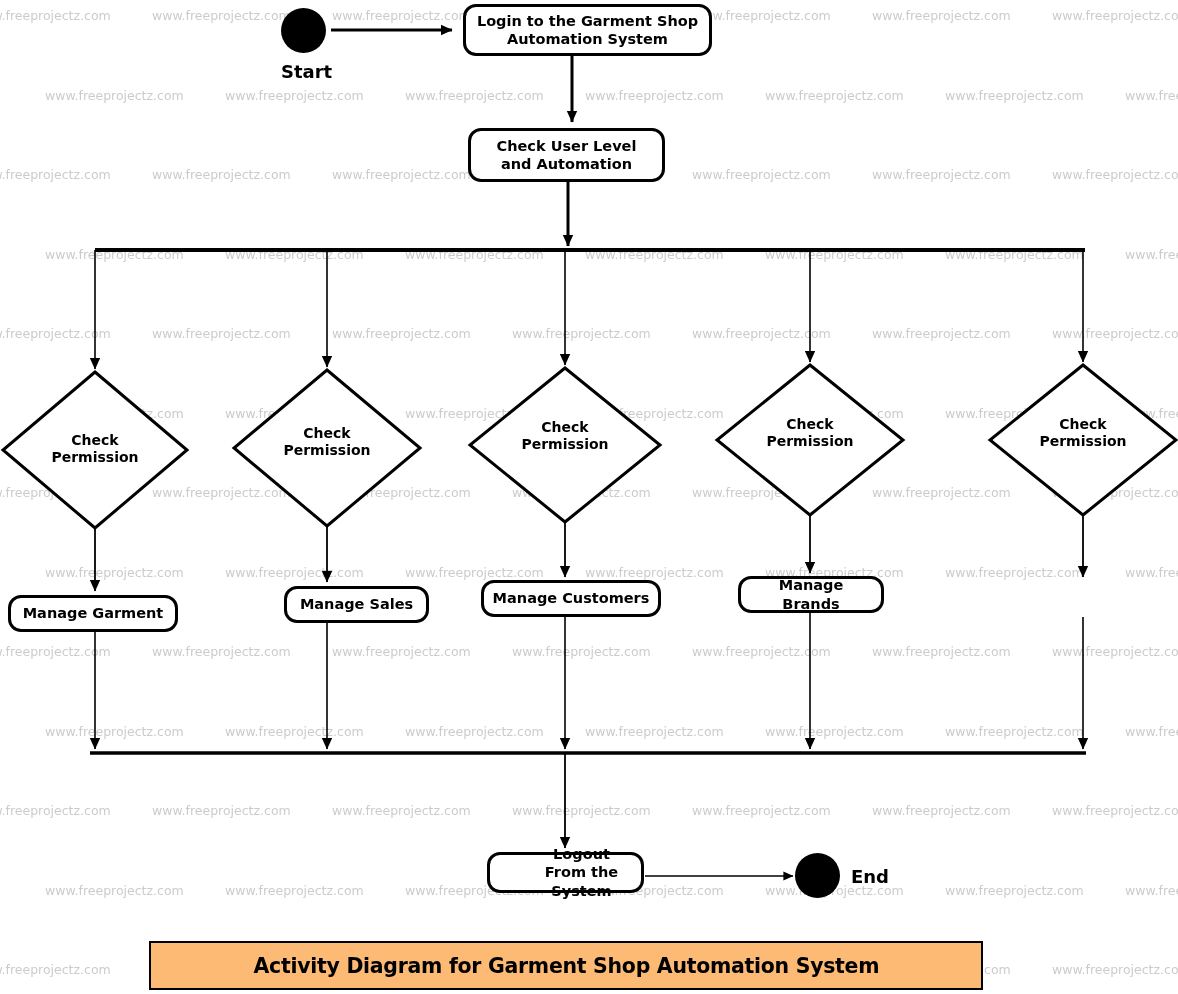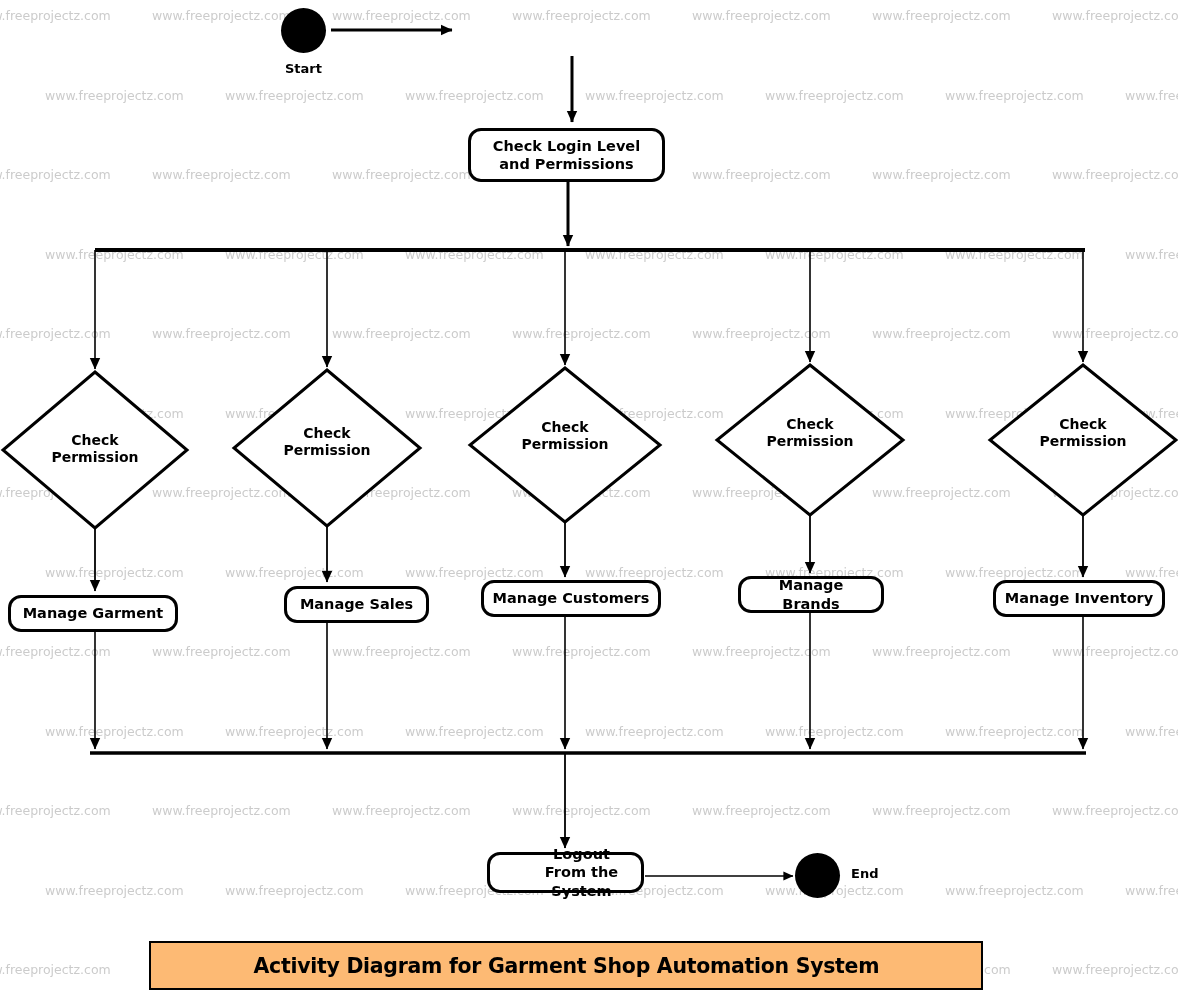--- a/index.html
+++ b/index.html
@@ -67,21 +67,21 @@
 
   .initial-node, .final-node {
     position: absolute;
     border-radius: 50%;
     background: #000000;
   }
 
   .node-label {
     position: absolute;
     font-weight: bold;
-    font-size: 13px;
+    font-size: 18px;
     color: #000000;
     white-space: nowrap;
   }
 
   .diamond-label {
     position: absolute;
     font-weight: bold;
     font-size: 14px;
     color: #000000;
     text-align: center;
@@ -253,39 +253,39 @@
     <line x1="565" y1="753" x2="565" y2="848" stroke="#000" stroke-width="1.8" marker-end="url(#arrowbig)"></line>
 
     <line x1="645" y1="876" x2="793" y2="876" stroke="#000" stroke-width="1.6" marker-end="url(#arrow)"></line>
   </svg>
 
   <div id="nodes">
 
     <div class="initial-node" style="left:281px; top:8px; width:45px; height:45px;"></div>
     <div class="node-label" style="left:281px; top:61px; width:45px; text-align:center;">Start</div>
 
-
-    <div class="activity" style="left:468px; top:128px; width:197px; height:54px;">Check Login Level and Permissions</div>
+    <div class="activity" style="left:463px; top:4px; width:249px; height:52px;">Login to the Garment  Shop Automation System</div>
+
+    <div class="activity" style="left:468px; top:128px; width:197px; height:54px;">Check User Level and Automation</div>
 
     <div class="diamond-label" style="left:25px; top:432px; width:140px;">Check
 Permission</div>
     <div class="diamond-label" style="left:257px; top:425px; width:140px;">Check
 Permission</div>
     <div class="diamond-label" style="left:495px; top:419px; width:140px;">Check
 Permission</div>
     <div class="diamond-label" style="left:740px; top:416px; width:140px;">Check
 Permission</div>
     <div class="diamond-label" style="left:1013px; top:416px; width:140px;">Check
 Permission</div>
 
     <div class="activity" style="left:8px; top:595px; width:170px; height:37px;text-align:center;">Manage Garment</div>
     <div class="activity" style="left:254px; top:586px; width:145px; height:37px;margin-left:30px;">Manage Sales</div>
     <div class="activity" style="left:481px; top:580px; width:180px; height:37px;">Manage Customers</div>
     <div class="activity" style="left:738px; top:576px; width:146px; height:37px;">Manage Brands</div>
-    <div class="activity" style="left:993px; top:580px; width:172px; height:37px;">Manage Inventory</div>
 
     <div class="activity" style="left:487px; top:852px; width:157px; height:41px;padding-left:40px;">Logout From the System</div>
 
     <div class="final-node" style="left:795px; top:853px; width:45px; height:45px;"></div>
     <div class="node-label" style="left:851px; top:866px;">End</div>
 
     <div id="title-box" style="left:149px; top:941px; width:834px; height:49px;">
       <span id="title-text">Activity Diagram for Garment Shop Automation System</span>
     </div>
 

